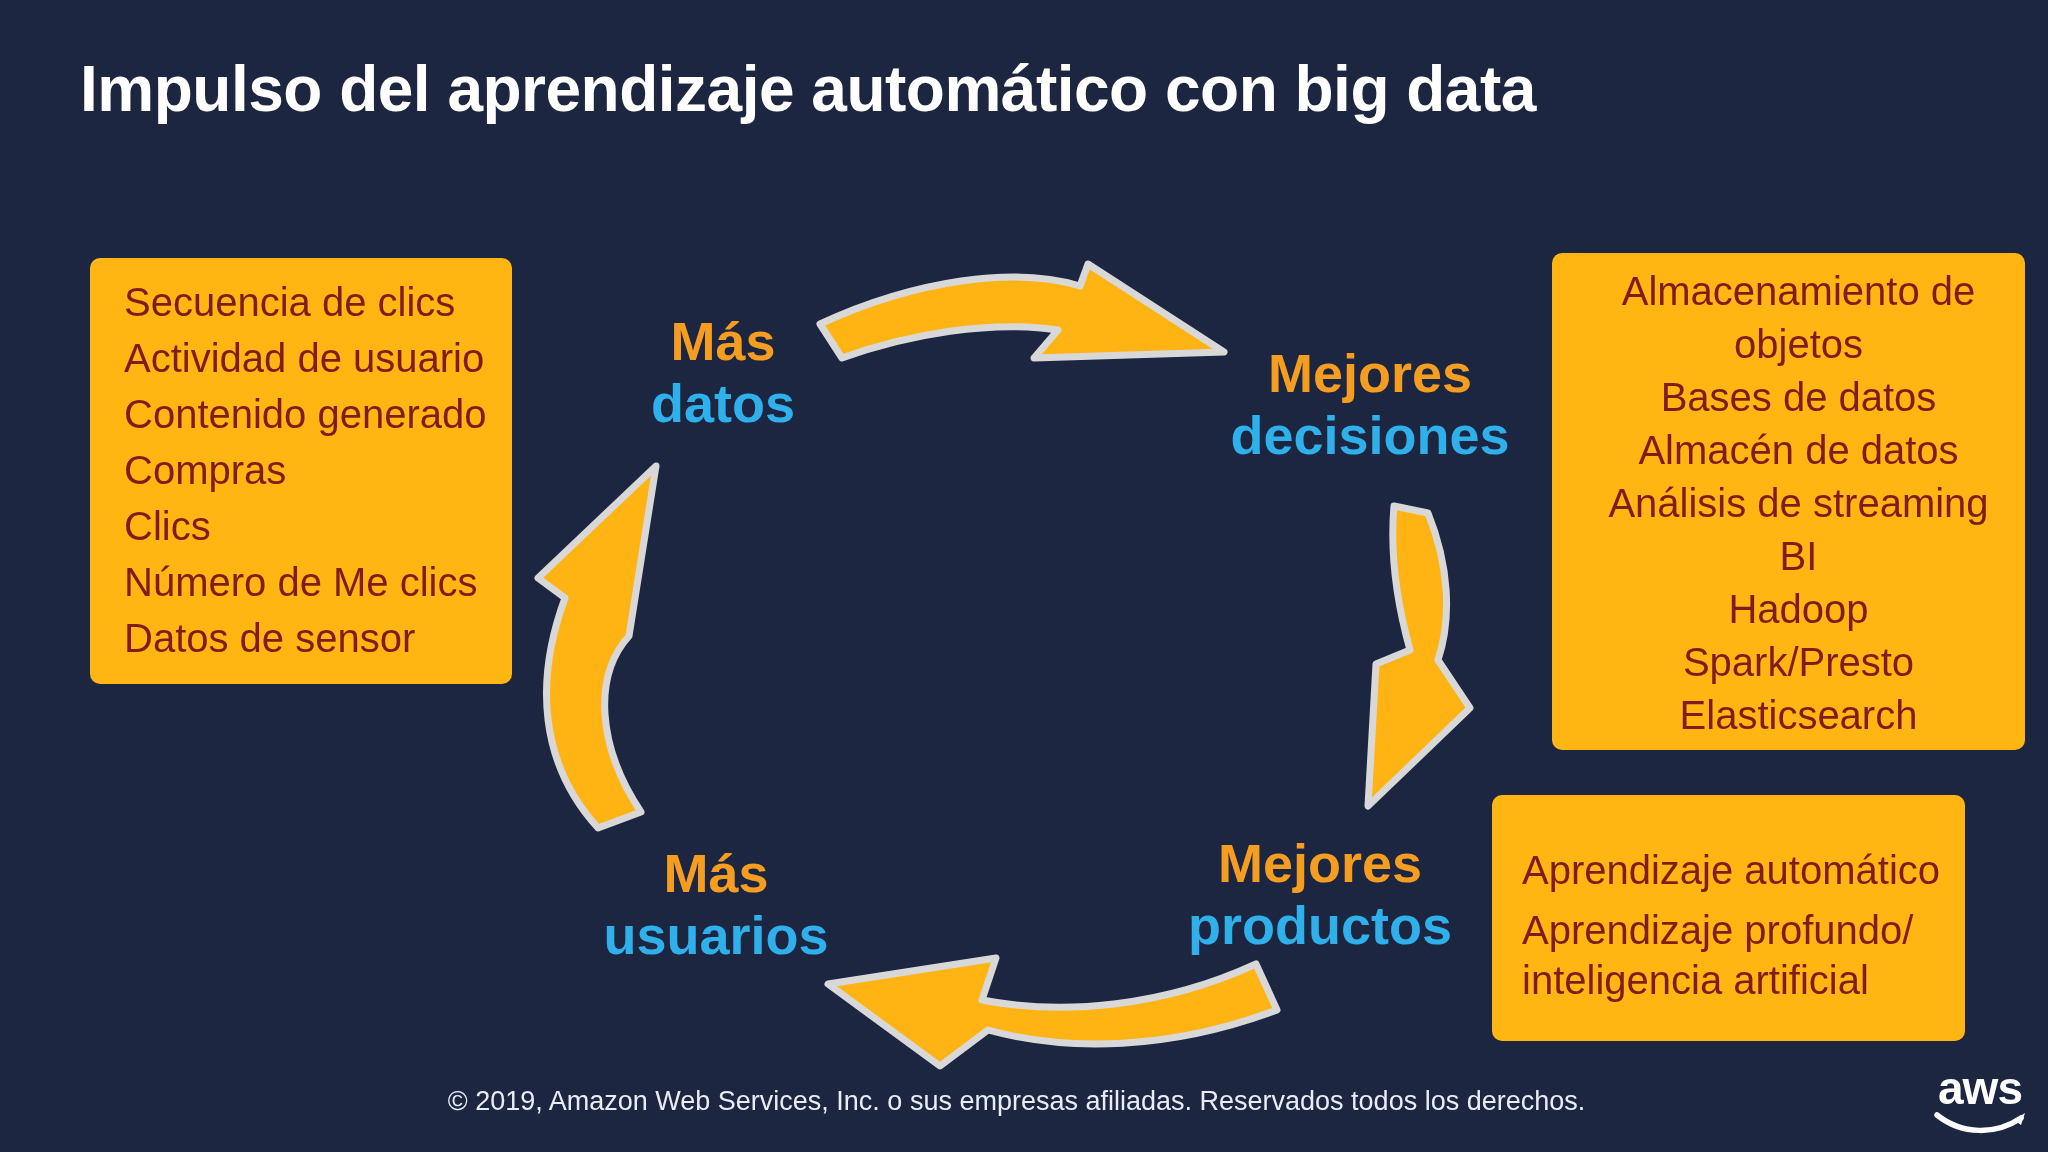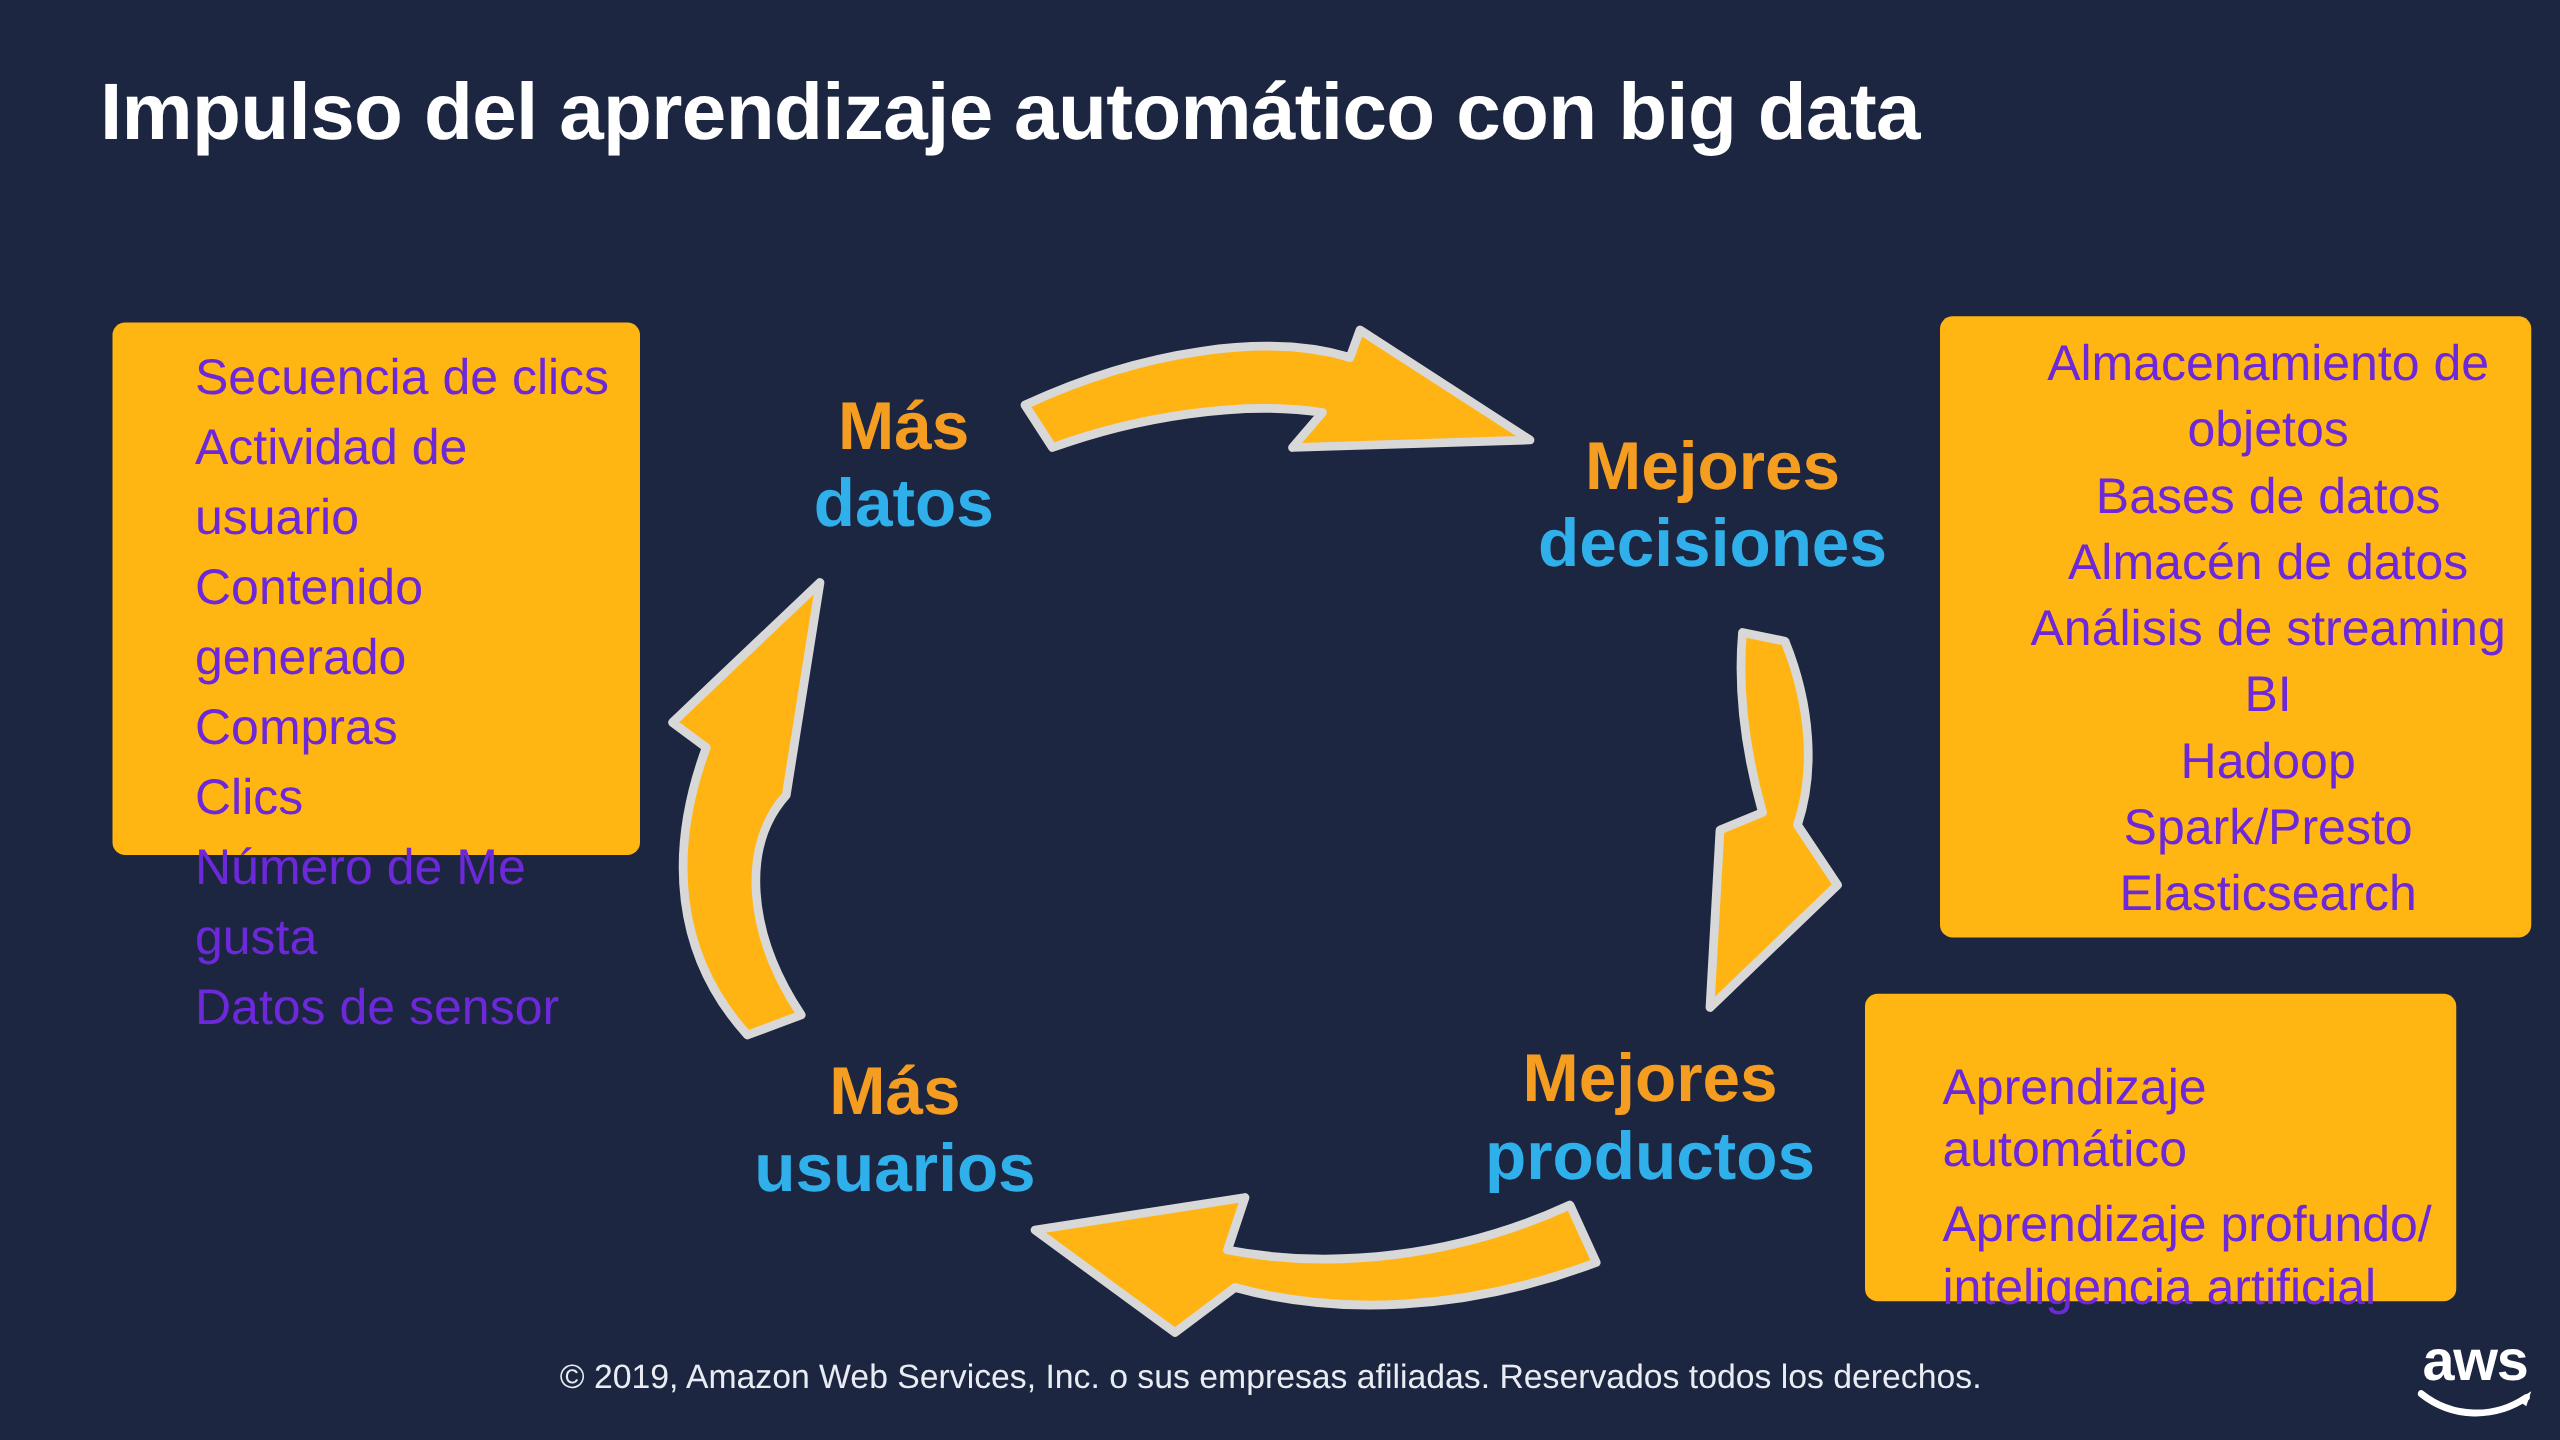--- a/index.html
+++ b/index.html
@@ -4,21 +4,21 @@
 <style>
   * { margin:0; padding:0; box-sizing:border-box; }
   html,body { width:2048px; height:1152px; }
   body { font-family:"Liberation Sans", sans-serif; }
   .slide { position:relative; width:2048px; height:1152px; background:#1c2641; overflow:hidden; }
 
   .title { position:absolute; left:80px; top:52px; width:1700px;
            font-size:64px; font-weight:700; color:#ffffff; letter-spacing:-0.5px; }
 
   .box { position:absolute; background:#ffb612; border-radius:10px; color:#141414; }
-  .box .li { font-size:40px; line-height:56px; color:#6d28d9;margin-left:32px; }
+  .box .li { font-size:40px; line-height:56px; color:#7f1d1d; }
 
   .box-left  { left:90px;  top:258px; width:422px; height:426px; padding:16px 10px 10px 34px; }
   .box-right { left:1552px; top:253px; width:473px; height:497px; padding:12px 10px 10px 30px; }
   .box-right .li { line-height:53px;text-align:center; }
   .box-ml    { left:1492px; top:795px; width:473px; height:246px; padding:50px 18px 10px 30px; }
   .box-ml .li { font-size:40px; line-height:50px; }
   .box-ml .li + .li { margin-top:10px; }
 
   .cycle-label { position:absolute; text-align:center; font-weight:bold; font-size:54px; line-height:62px; }
   .cycle-label .w1 { color:#f59d21; display:block; }
@@ -45,21 +45,21 @@
 <div class="slide">
 
   <h1 class="title">Impulso del aprendizaje automático con big data</h1>
 
   <div class="box box-left">
     <div class="li">Secuencia de clics</div>
     <div class="li">Actividad de usuario</div>
     <div class="li">Contenido generado</div>
     <div class="li">Compras</div>
     <div class="li">Clics</div>
-    <div class="li">Número de Me gusta</div>
+    <div class="li">Número de Me clics</div>
     <div class="li">Datos de sensor</div>
   </div>
 
   <div class="box box-right">
     <div class="li">Almacenamiento de objetos</div>
     <div class="li">Bases de datos</div>
     <div class="li">Almacén de datos</div>
     <div class="li">Análisis de streaming</div>
     <div class="li">BI</div>
     <div class="li">Hadoop</div>

